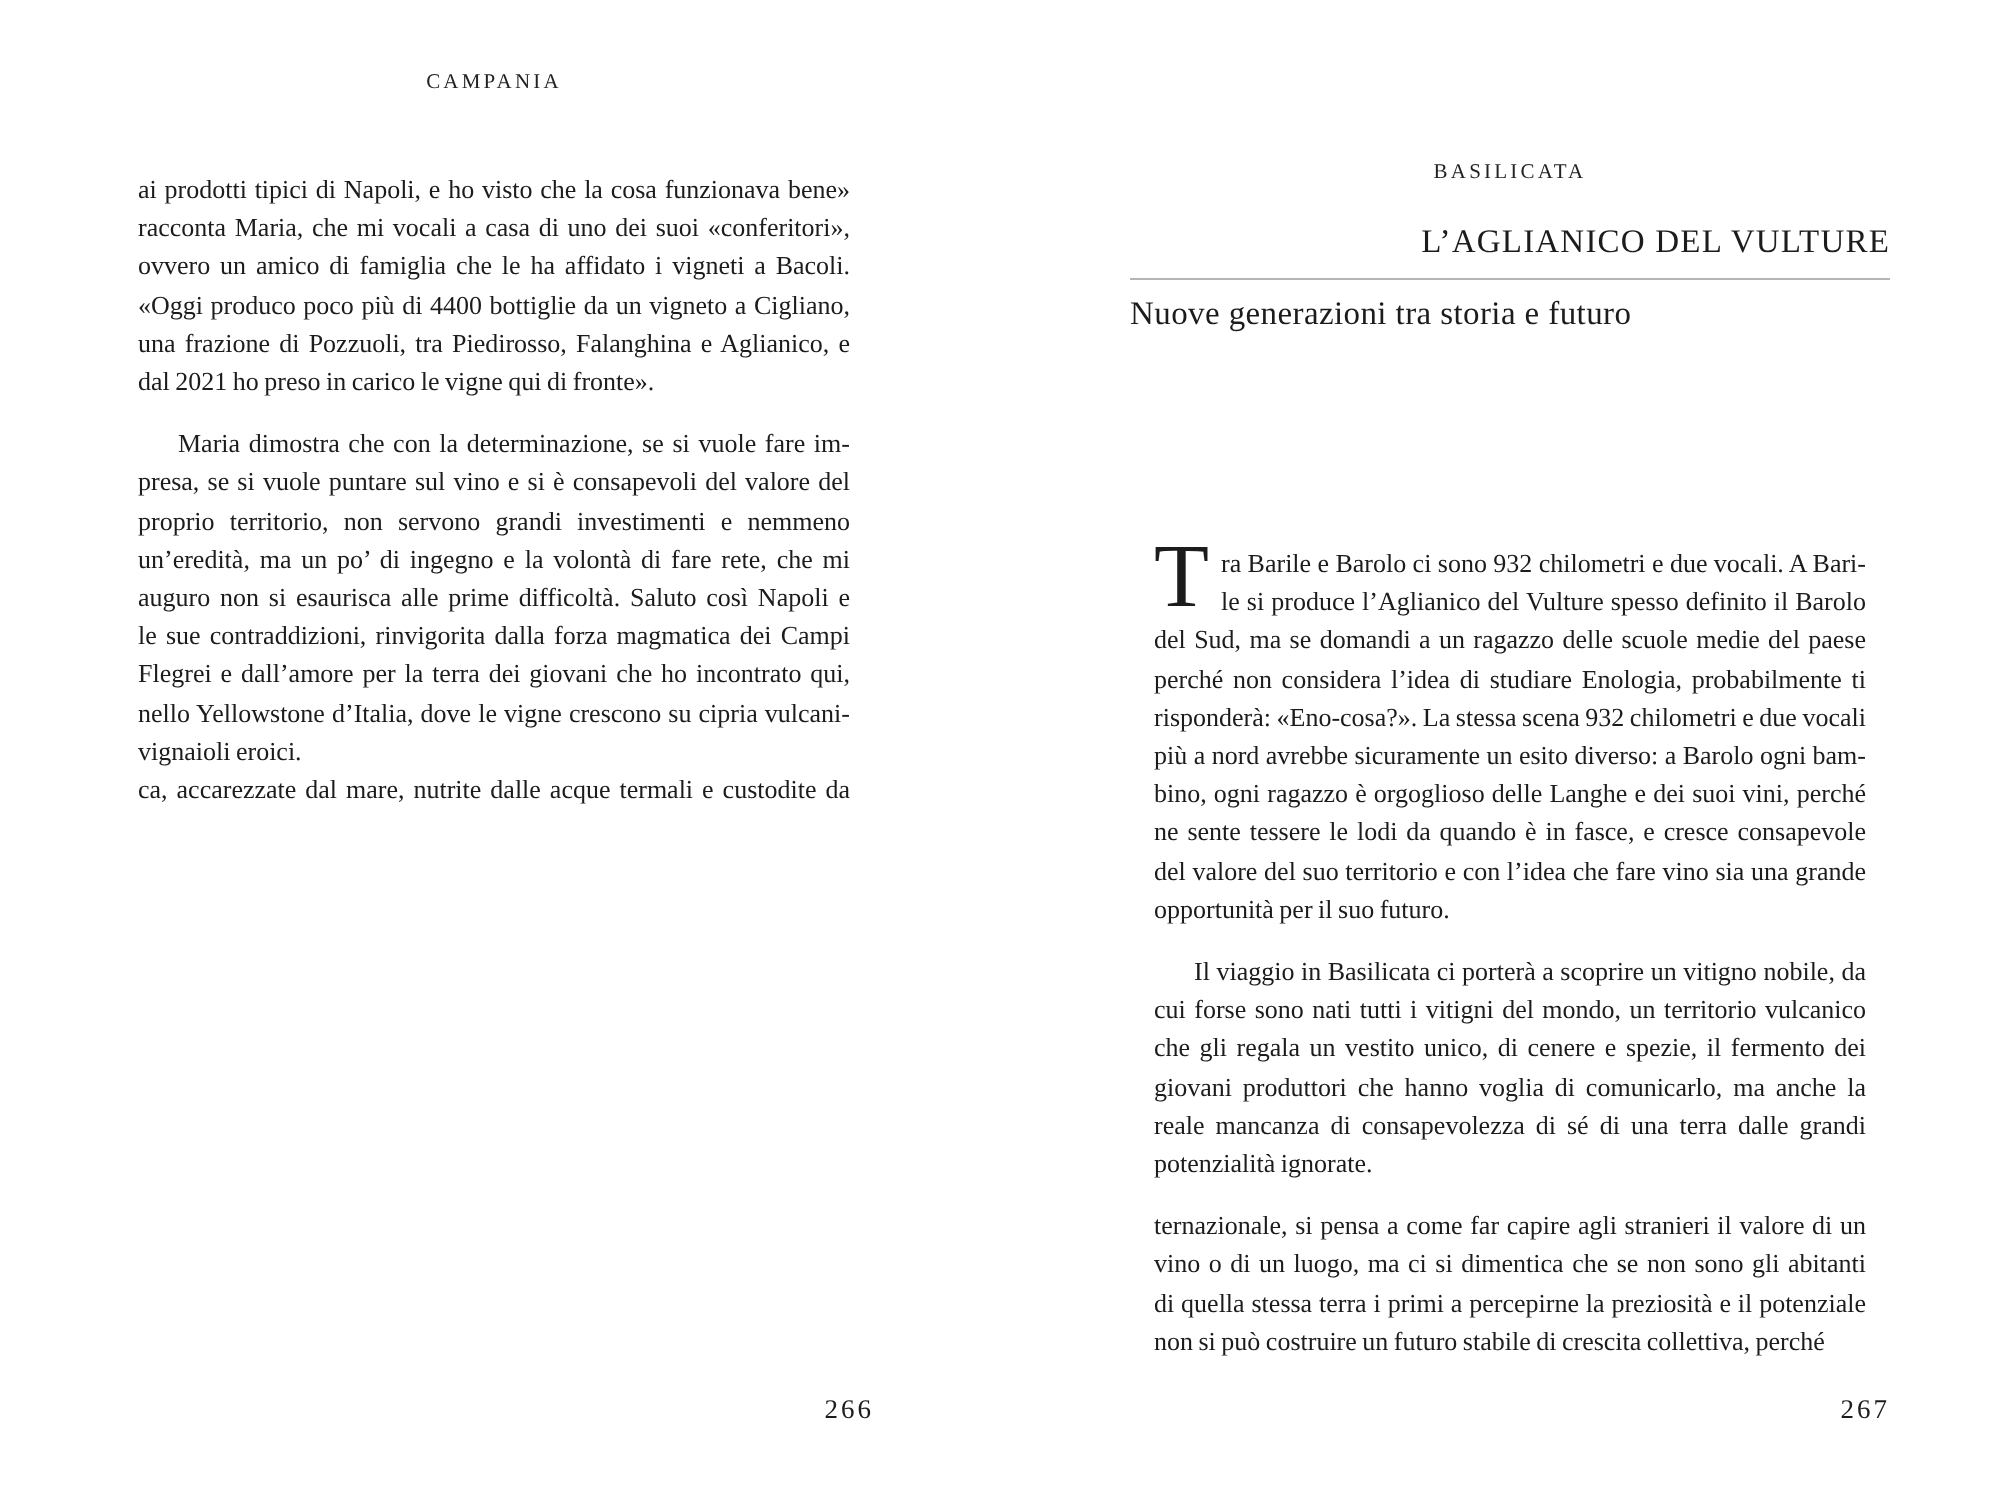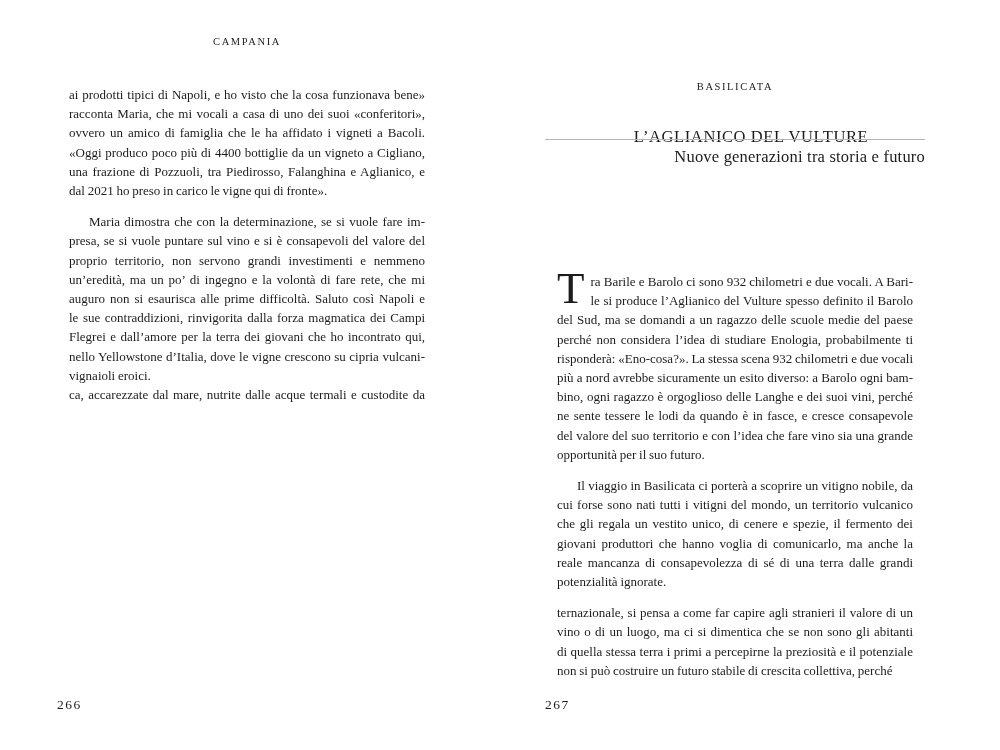--- a/index.html
+++ b/index.html
@@ -11,44 +11,44 @@
     margin: 0; padding: 0;
     width: 1000px; height: 750px;
     background: var(--background);
     font-family: "Liberation Serif", "DejaVu Serif", serif;
     color: var(--text);
     overflow: hidden;
   }
   .spread { position: relative; width: 980px; height: 750px; }
   .page { position: absolute; top: 0; height: 750px; width: 380px; }
   .page-left  { left: 57px; }
-  .page-right { left: 545px; }
+  .page-right { left: 565px; }
 
   .running-head {
     position: absolute; left: 0; width: 100%;
     text-align: center;
     font-size: 10.5px; letter-spacing: 1.6px;
     color: #222;
   }
   .rh-left  { top: 36px; }
   .rh-right { top: 81px; }
 
   .chapter-title {
     position: absolute; top: 111px; left: 0; width: 100%;
-    margin: 16px; text-align: center;
+    margin: 0; text-align: right;
     font-size: 16.5px; font-weight: normal; letter-spacing: 0.6px;
   }
   .title-rule {
     position: absolute; top: 139px; left: 0; width: 100%;
     border: none; border-top: 1px solid var(--rule);
     margin: 0; height: 0;
   }
   .chapter-subtitle {
     position: absolute; top: 147px; left: 0; width: 100%;
-    margin: 0; text-align: right;
+    margin: 0; text-align: left;
     font-size: 16.5px; font-weight: normal; letter-spacing: 0.2px;
   }
 
   .body-text {
     position: absolute; left: 0; width: 100%;
     font-size: 13px; line-height: 19.2px;
     word-spacing: -0.5px;
   }
   .body-left  { top: 73px; }
   .body-right { top: 260px; }
@@ -60,21 +60,21 @@
 
   .dropcap {
     float: left;
     font-size: 45px; line-height: 45px;
     height: 39px; margin-top: -6px;
     padding-right: 6px;
   }
 
   .folio {
     position: absolute; top: 697px; left: 0; width: 100%;
-    text-align: left;
+    text-align: right;
     font-size: 13.5px; letter-spacing: 1.5px;
   }
 </style>
 </head>
 <body>
 
 <div class="spread">
 
   <section class="page page-left">
     <div class="running-head rh-left">CAMPANIA</div>

